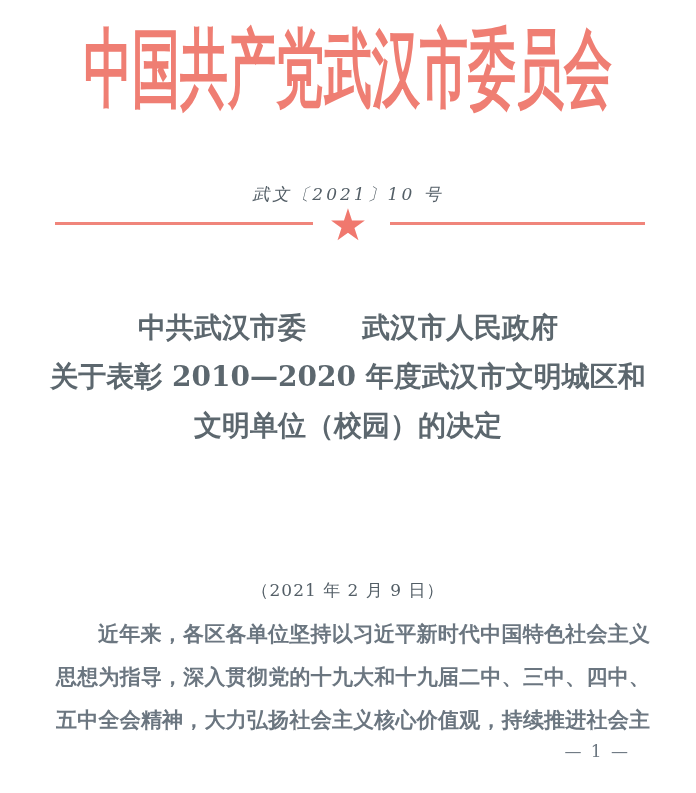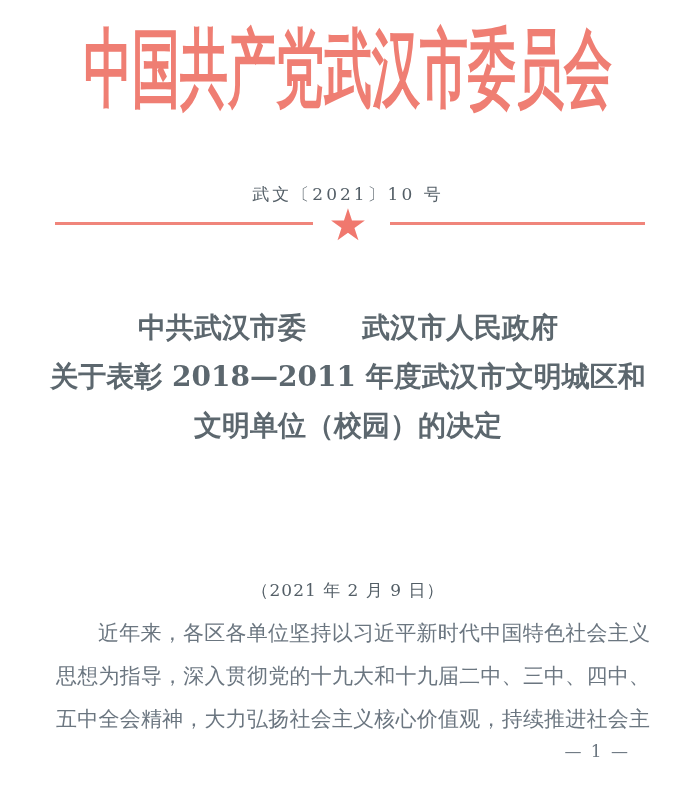--- a/index.html
+++ b/index.html
@@ -36,20 +36,21 @@
   
   .doc-number {
     position: absolute;
     top: 183px;
     left: 0;
     width: 100%;
     text-align: center;
     font-size: 17px;
     color: #535e66;
     letter-spacing: 3px;
+    font-style: italic;
   }
 
   
   .rule-seg {
     position: absolute;
     top: 222px;
     height: 3px;
     background: #f0857b;
   }
   .rule-left  { left: 55px;  width: 258px; }
@@ -102,20 +103,21 @@
     width: 594px;
     color: #6b7680;
     font-size: 21px;
   }
   .b-line {
     margin: 0;
     height: 43px;
     line-height: 43px;
     text-align: justify;
     text-align-last: justify;
+    font-weight: bold;
     -moz-text-align-last: justify;
   }
   .b-line.indent { text-indent: 2em; }
 
   
   .page-num {
     position: absolute;
     top: 741px;
     right: 66px;
     font-size: 17px;
@@ -132,21 +134,21 @@
   <div class="org-title">中国共产党武汉市委员会</div>
 
   <div class="doc-number">武文〔2021〕10 号</div>
 
   <div class="rule-seg rule-left"></div>
   <div class="rule-seg rule-right"></div>
   <div class="star">★</div>
 
   <div class="doc-title">
     <div class="t-line">中共武汉市委　　武汉市人民政府</div>
-    <div class="t-line">关于表彰 2018—2011 年度武汉市文明城区和</div>
+    <div class="t-line">关于表彰 2010—2020 年度武汉市文明城区和</div>
     <div class="t-line">文明单位（校园）的决定</div>
   </div>
 
   <div class="date-line">（2021 年 2 月 9 日）</div>
 
   <div class="body-text">
     <p class="b-line indent">近年来，各区各单位坚持以习近平新时代中国特色社会主义</p>
     <p class="b-line">思想为指导，深入贯彻党的十九大和十九届二中、三中、四中、</p>
     <p class="b-line">五中全会精神，大力弘扬社会主义核心价值观，持续推进社会主</p>
   </div>

